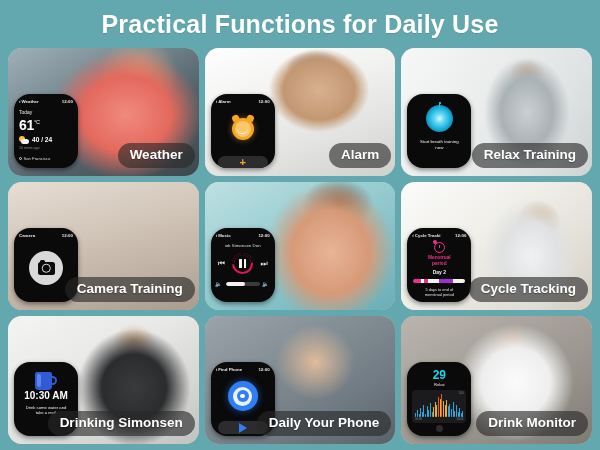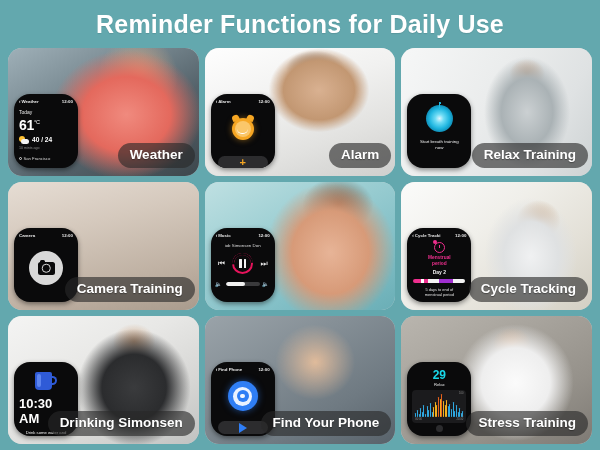--- a/index.html
+++ b/index.html
@@ -176,21 +176,21 @@
   .cyc-day{font-size:5px;color:#f2f2f2;margin-top:3px;font-weight:bold;}
   .cyc-bar{margin-top:4px;width:52px;height:3.4px;border-radius:2px;overflow:hidden;display:flex;}
   .cyc-bar i{display:block;height:100%;}
   .cyc-note{font-size:3.9px;color:#e2e2e2;text-align:center;line-height:5px;margin-top:4px;}
 
   
   .cup{width:22px;height:18px;margin:5px auto 0;position:relative;}
   .cup-body{position:absolute;left:0;top:0;width:17px;height:18px;background:#2f5bd7;border-radius:2px 2px 4px 4px;}
   .cup-hl{position:absolute;left:2px;top:2px;width:4px;height:13px;background:#5d85ef;border-radius:2px;}
   .cup-handle{position:absolute;right:0;top:4px;width:8px;height:9px;border:2.6px solid #2f5bd7;border-left:none;border-radius:0 6px 6px 0;}
-  .drink-time{font-size:13px;font-weight:bold;margin-top:6px;color:#fff;}
+  .drink-time{font-size:10px;font-weight:bold;text-align:center;color:#fff;}
   .drink-note{font-size:4.2px;text-align:center;line-height:5.4px;margin-top:4px;color:#ededed;}
 
   
   .find-body{display:flex;align-items:center;justify-content:center;height:46px;}
   .radar{width:30px;height:30px;border-radius:50%;background:#2f7ef5;display:flex;align-items:center;justify-content:center;box-shadow:0 0 7px rgba(47,126,245,0.55);}
   .radar-in{width:19px;height:19px;border-radius:50%;background:#eaf2ff;display:flex;align-items:center;justify-content:center;}
   .radar-in2{width:12px;height:12px;border-radius:50%;background:#2f7ef5;display:flex;align-items:center;justify-content:center;}
   .radar-dot{width:4.5px;height:4.5px;border-radius:50%;background:#f4f8ff;}
   .play-btn{margin:2px 2px 0;height:13px;border-radius:7px;background:#2c2c2e;display:flex;align-items:center;justify-content:center;}
   .tri{width:0;height:0;border-left:8px solid #2f7ef5;border-top:5px solid transparent;border-bottom:5px solid transparent;}
@@ -217,21 +217,21 @@
     line-height: 16px;
     padding: 4px 12px 5px;
     border-radius: 13px;
     white-space: nowrap;
     text-shadow: 0 1px 1px rgba(0,0,0,0.35);
   }
 </style>
 </head>
 <body>
 
-<div class="page-title">Reminder Functions for Daily Use</div>
+<div class="page-title">Practical Functions for Daily Use</div>
 
 <div class="grid">
 
   <div class="card">
     <div class="photo ph-weather"></div>
     <div class="watch">
       <div class="w-head">
         <span class="w-back">
           <span class="chev">‹</span>
           <span>Weather</span>
@@ -402,21 +402,21 @@
               <div class="radar-in2">
                 <div class="radar-dot"></div>
               </div>
             </div>
         </div>
       </div>
       <div class="play-btn">
         <span class="tri"></span>
       </div>
     </div>
-    <div class="label">Find Your Phone</div>
+    <div class="label">Daily Your Phone</div>
   </div>
 
   <div class="card">
     <div class="photo ph-stress"></div>
     <div class="watch">
       <div class="stress-num">29</div>
       <div class="stress-lbl">Relax</div>
       <div class="stress-chart">
         <span class="ax top">100</span>
         <span class="ax bot">1</span>
@@ -452,16 +452,16 @@
             <i style="height: 16%; background: rgb(47, 168, 224);"></i>
             <i style="height: 24%; background: rgb(47, 168, 224);"></i>
           </div>
         <div class="xax">
           <span>00:00</span>
           <span>24:00</span>
         </div>
       </div>
       <div class="home-dot"></div>
     </div>
-    <div class="label">Stress Training</div>
+    <div class="label">Drink Monitor</div>
   </div>
 
 </div>
 
 </body></html>

